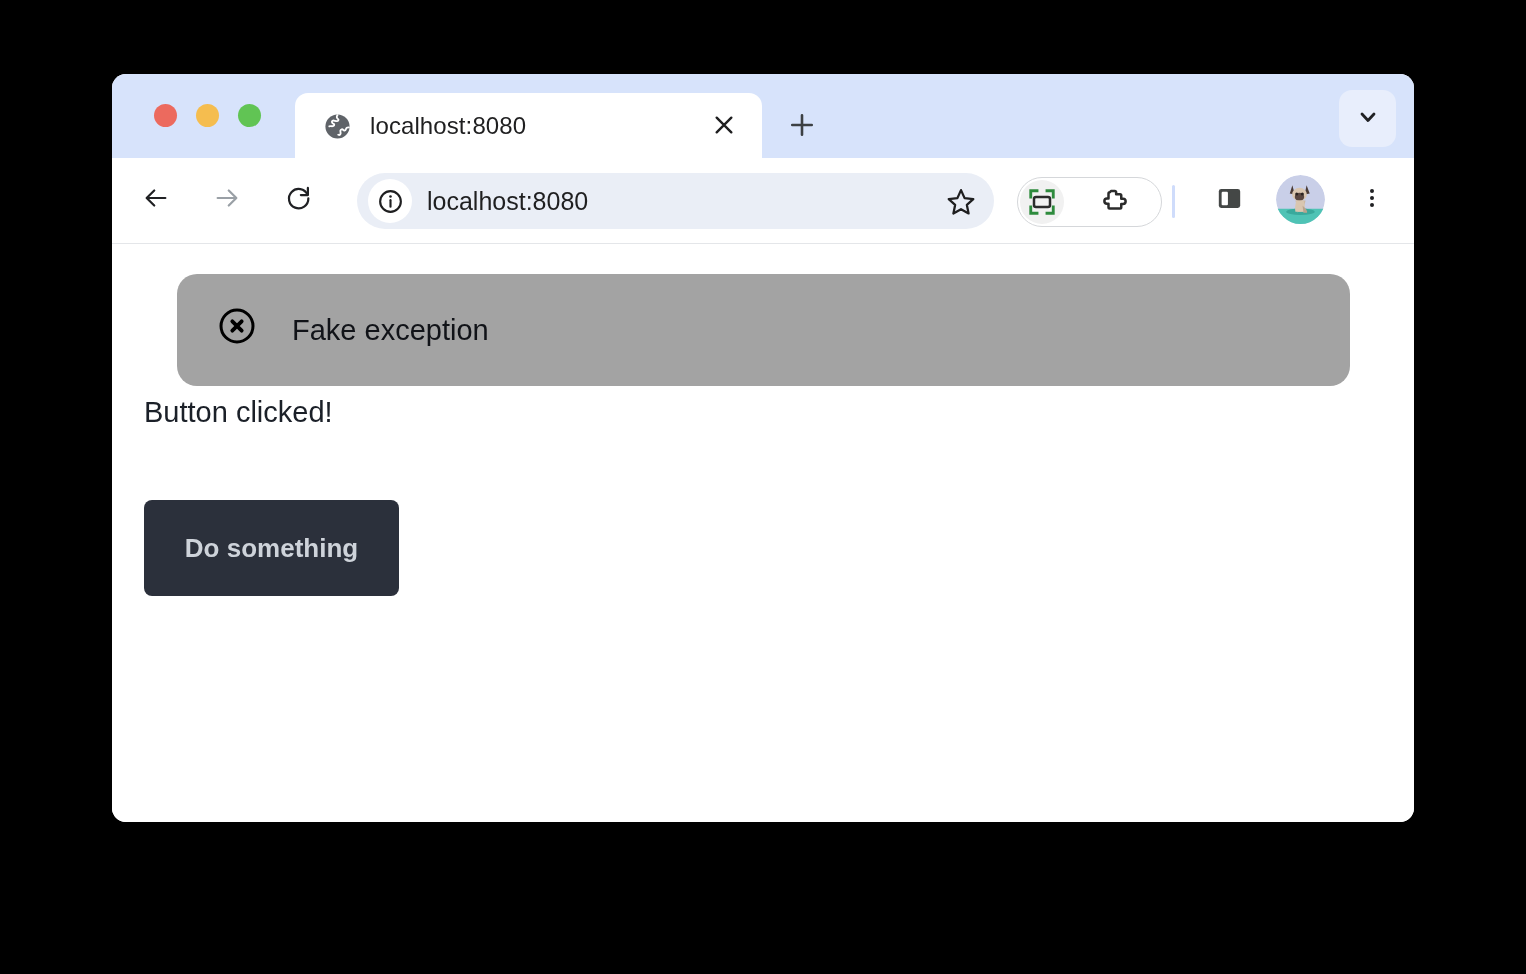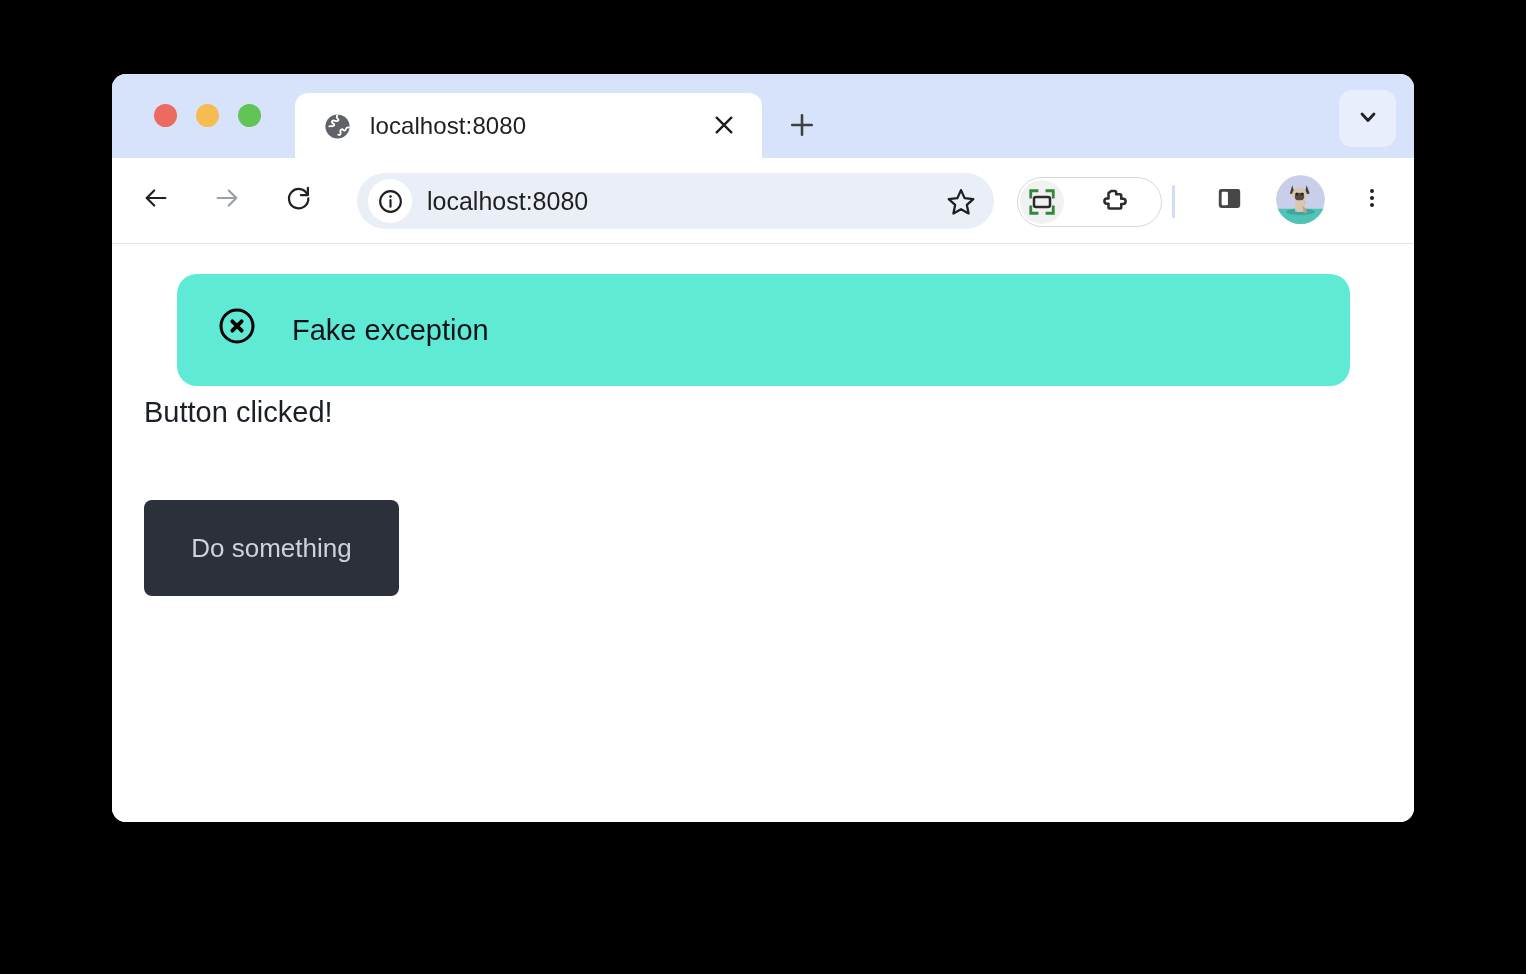--- a/index.html
+++ b/index.html
@@ -275,21 +275,21 @@
     flex: 1 1 auto;
     background: #ffffff;
   }
 
   .error-banner {
     position: absolute;
     left: 65px;
     top: 30px;
     width: 1173px;
     height: 112px;
-    background: #5eead4;
+    background: #a3a3a3;
     border-radius: 20px;
     display: flex;
     align-items: center;
     box-sizing: border-box;
   }
   .error-icon {
     position: absolute;
     left: 40px;
     top: 32px;
     width: 40px;
@@ -319,21 +319,21 @@
     position: absolute;
     left: 32px;
     top: 256px;
     width: 255px;
     height: 96px;
     background: #2b303b;
     border: none;
     border-radius: 8px;
     color: #ced3da;
     font-size: 26px;
-    font-weight: normal;
+    font-weight: bold;
     font-family: "Liberation Sans", sans-serif;
     cursor: pointer;
     padding: 0;
   }
 </style>
 </head>
 <body>
 
 <div id="screen">
 

